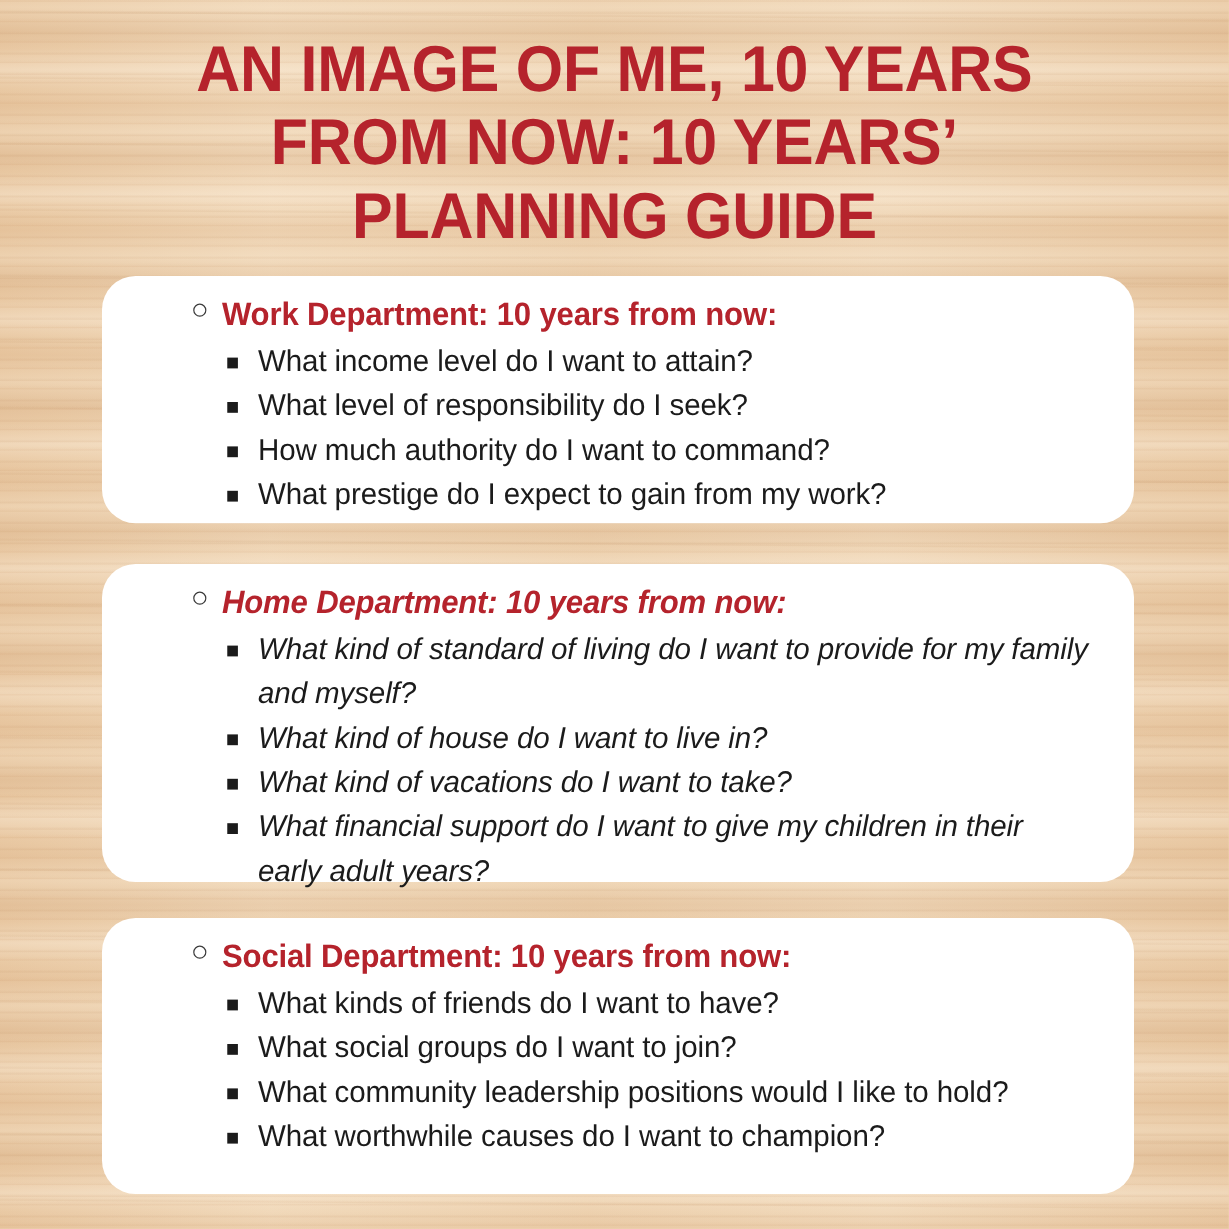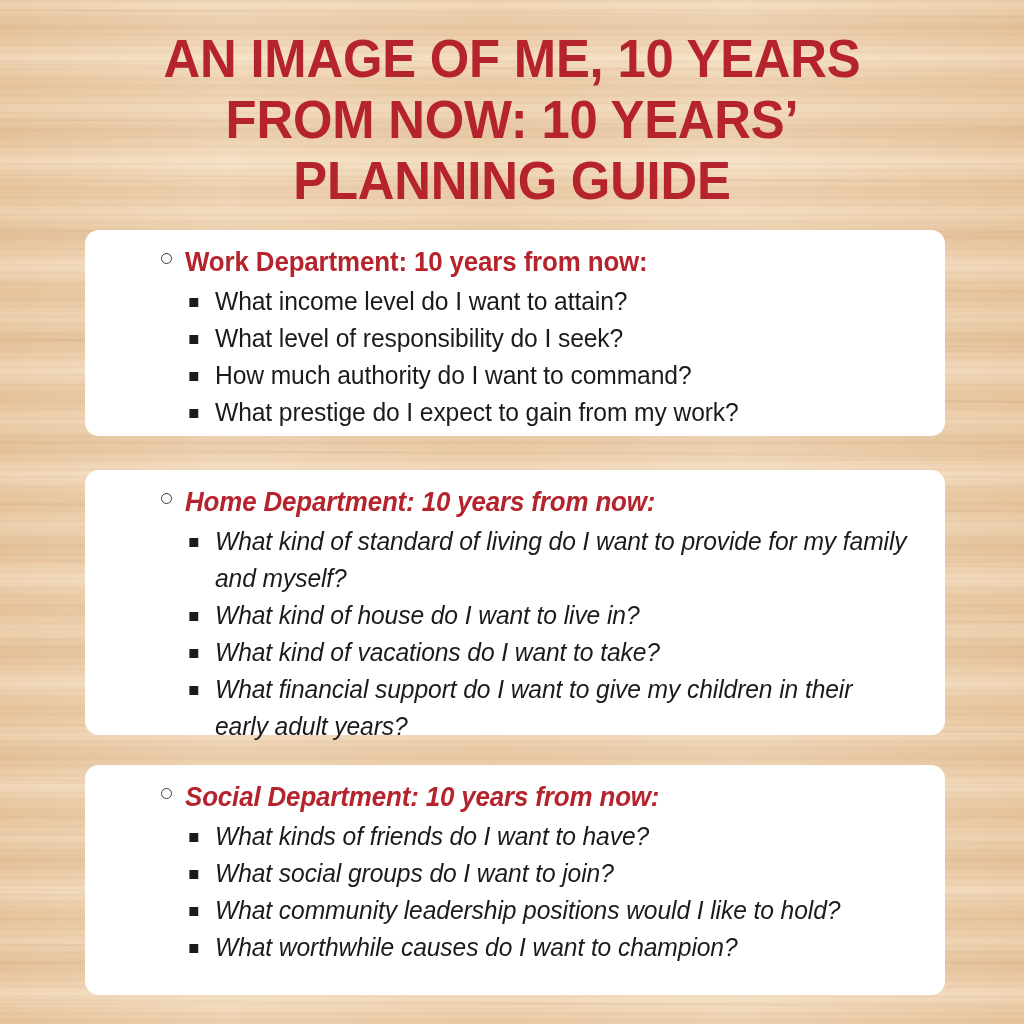--- a/index.html
+++ b/index.html
@@ -96,27 +96,27 @@
     transform:scaleX(0.94);
     transform-origin:50% 0;
     white-space:pre-line;
   }
 
   .card {
     position:absolute;
     left:85px;
     width:860px;
     background:#FFFFFF;
-    border-radius:14px;
+    border-radius:28px;
     padding:14px 26px 14px 26px;
   }
 
   #card-work   { top:230px; height:206px; }
   #card-home   { top:470px; height:265px;font-style:italic; }
-  #card-social { top:765px; height:230px;font-style:italic; }
+  #card-social { top:765px; height:230px; }
 
   .card-inner { position:relative; }
 
   .head-row {
     display:flex;
     align-items:flex-start;
     padding-left:76px;
   }
   .head-bullet {
     width:24px;

